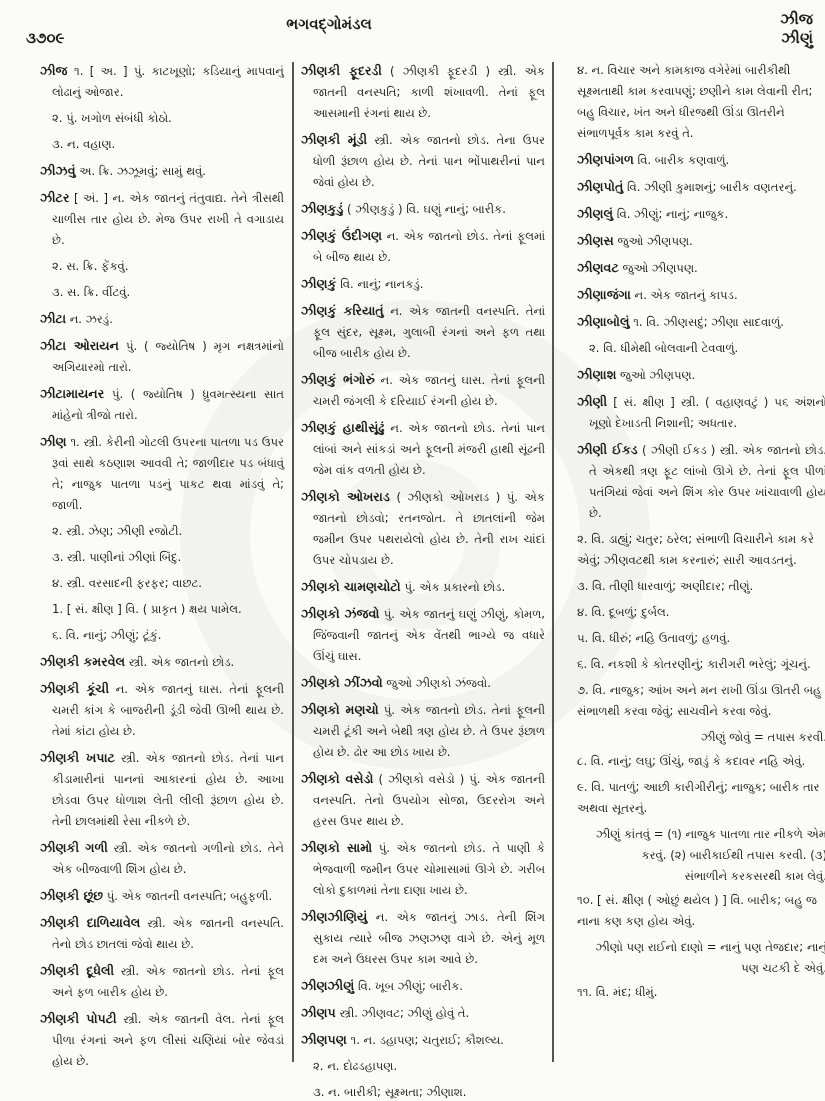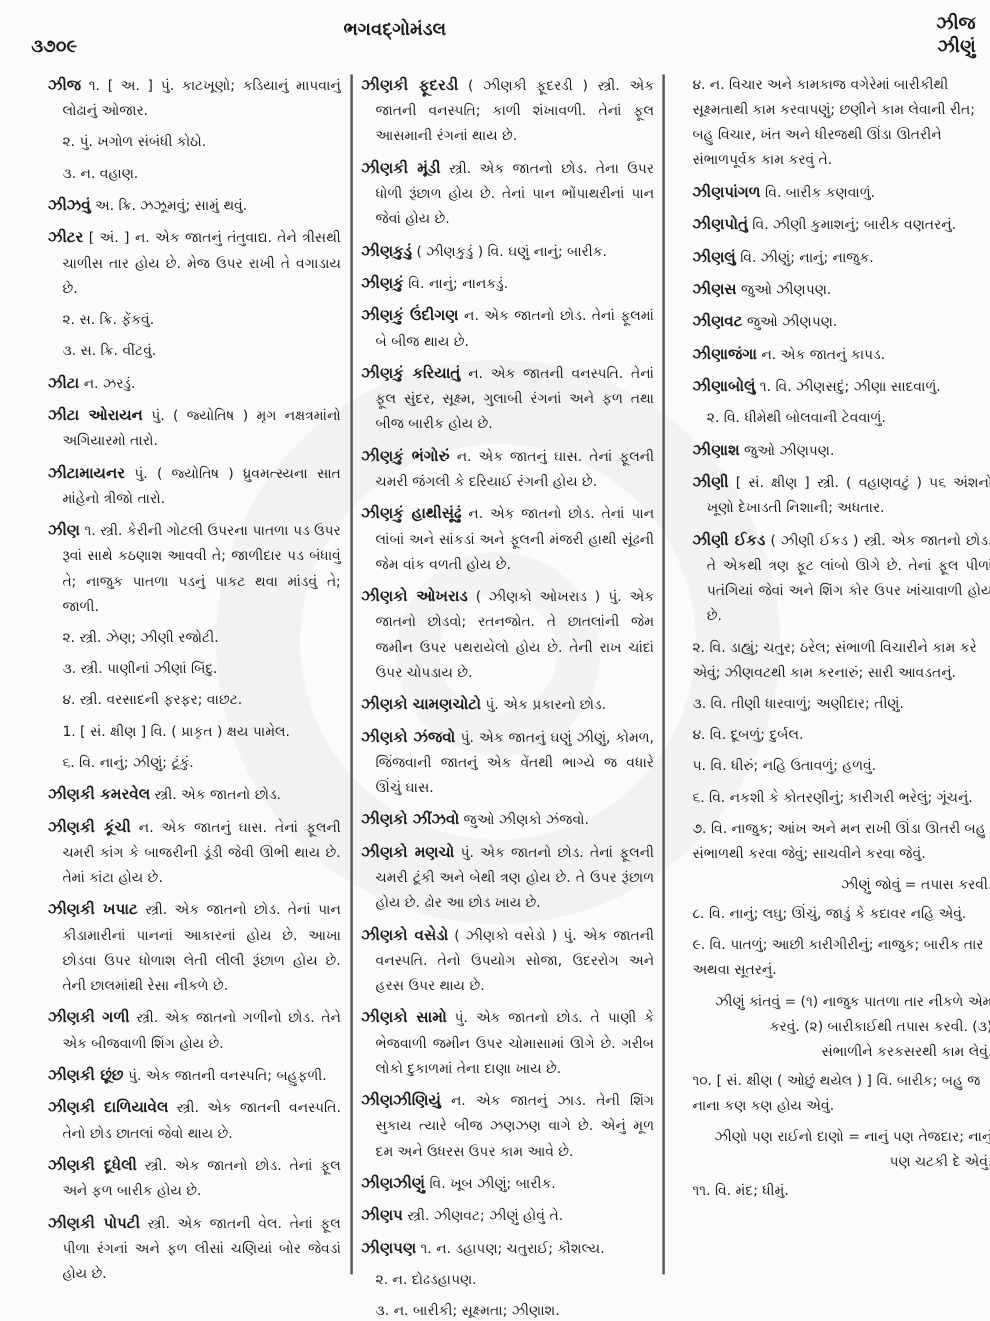--- a/index.html
+++ b/index.html
@@ -83,22 +83,22 @@
     <div class="entry"><span class="hw">ઝીણકી ગળી</span> <span>સ્ત્રી. એક જાતનો ગળીનો છોડ. તેને એક બીજવાળી શિંગ હોય છે.</span></div>
     <div class="entry"><span class="hw">ઝીણકી છૂંછ</span> <span>પું. એક જાતની વનસ્પતિ; બહુફળી.</span></div>
     <div class="entry"><span class="hw">ઝીણકી દાળિયાવેલ</span> <span>સ્ત્રી. એક જાતની વનસ્પતિ. તેનો છોડ છાતલાં જેવો થાય છે.</span></div>
     <div class="entry"><span class="hw">ઝીણકી દૂધેલી</span> <span>સ્ત્રી. એક જાતનો છોડ. તેનાં ફૂલ અને ફળ બારીક હોય છે.</span></div>
     <div class="entry"><span class="hw">ઝીણકી પોપટી</span> <span>સ્ત્રી. એક જાતની વેલ. તેનાં ફૂલ પીળા રંગનાં અને ફળ લીસાં ચણિયાં બોર જેવડાં હોય છે.</span></div>
   </div>
 <div class="col c2">
     <div class="entry"><span class="hw">ઝીણકી ફૂદરડી</span> <span>( ઝીણકી ફૂદરડી ) સ્ત્રી. એક જાતની વનસ્પતિ; કાળી શંખાવળી. તેનાં ફૂલ આસમાની રંગનાં થાય છે.</span></div>
     <div class="entry"><span class="hw">ઝીણકી મૂંડી</span> <span>સ્ત્રી. એક જાતનો છોડ. તેના ઉપર ધોળી રૂંછાળ હોય છે. તેનાં પાન ભોંપાથરીનાં પાન જેવાં હોય છે.</span></div>
     <div class="entry"><span class="hw">ઝીણકુડું</span> <span>( ઝીણકુડું ) વિ. ઘણું નાનું; બારીક.</span></div>
+    <div class="entry"><span class="hw">ઝીણકું ઉંદીગણ</span> <span>ન. એક જાતનો છોડ. તેનાં ફૂલમાં બે બીજ થાય છે.</span></div>
     <div class="entry"><span class="hw">ઝીણકું</span> <span>વિ. નાનું; નાનકડું.</span></div>
-    <div class="entry"><span class="hw">ઝીણકું ઉંદીગણ</span> <span>ન. એક જાતનો છોડ. તેનાં ફૂલમાં બે બીજ થાય છે.</span></div>
     <div class="entry"><span class="hw">ઝીણકું કરિયાતું</span> <span>ન. એક જાતની વનસ્પતિ. તેનાં ફૂલ સુંદર, સૂક્ષ્મ, ગુલાબી રંગનાં અને ફળ તથા બીજ બારીક હોય છે.</span></div>
     <div class="entry"><span class="hw">ઝીણકું ભંગોરું</span> <span>ન. એક જાતનું ઘાસ. તેનાં ફૂલની ચમરી જંગલી કે દરિયાઈ રંગની હોય છે.</span></div>
     <div class="entry"><span class="hw">ઝીણકું હાથીસૂંઢું</span> <span>ન. એક જાતનો છોડ. તેનાં પાન લાંબાં અને સાંકડાં અને ફૂલની મંજરી હાથી સૂંઢની જેમ વાંક વળતી હોય છે.</span></div>
     <div class="entry"><span class="hw">ઝીણકો ઓખરાડ</span> <span>( ઝીણકો ઓખરાડ ) પું. એક જાતનો છોડવો; રતનજોત. તે છાતલાંની જેમ જમીન ઉપર પથરાયેલો હોય છે. તેની રાખ ચાંદાં ઉપર ચોપડાય છે.</span></div>
     <div class="entry"><span class="hw">ઝીણકો ચામણચોટો</span> <span>પું. એક પ્રકારનો છોડ.</span></div>
     <div class="entry"><span class="hw">ઝીણકો ઝંજવો</span> <span>પું. એક જાતનું ઘણું ઝીણું, કોમળ, જિંજવાની જાતનું એક વેંતથી ભાગ્યે જ વધારે ઊંચું ઘાસ.</span></div>
     <div class="entry"><span class="hw">ઝીણકો ઝીંઝવો</span> <span>જુઓ ઝીણકો ઝંજવો.</span></div>
     <div class="entry"><span class="hw">ઝીણકો મણચો</span> <span>પું. એક જાતનો છોડ. તેનાં ફૂલની ચમરી ટૂંકી અને બેથી ત્રણ હોય છે. તે ઉપર રૂંછાળ હોય છે. ઢોર આ છોડ ખાય છે.</span></div>
     <div class="entry"><span class="hw">ઝીણકો વસેડો</span> <span>( ઝીણકો વસેડો ) પું. એક જાતની વનસ્પતિ. તેનો ઉપયોગ સોજા, ઉદરરોગ અને હરસ ઉપર થાય છે.</span></div>
     <div class="entry"><span class="hw">ઝીણકો સામો</span> <span>પું. એક જાતનો છોડ. તે પાણી કે ભેજવાળી જમીન ઉપર ચોમાસામાં ઊગે છે. ગરીબ લોકો દુકાળમાં તેના દાણા ખાય છે.</span></div>

